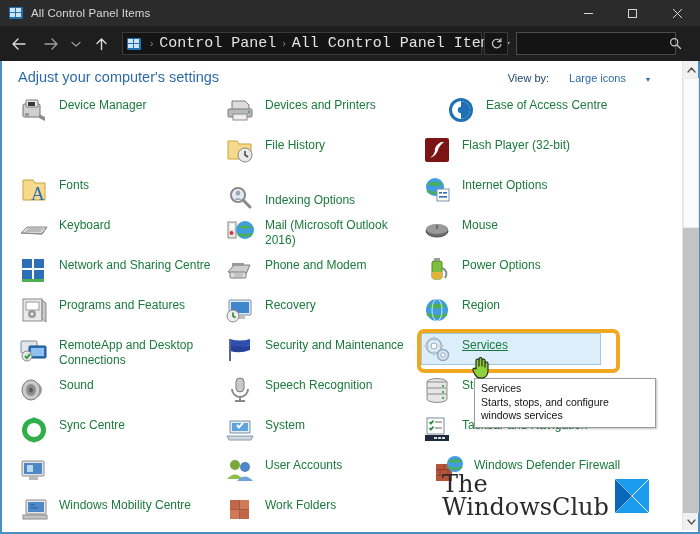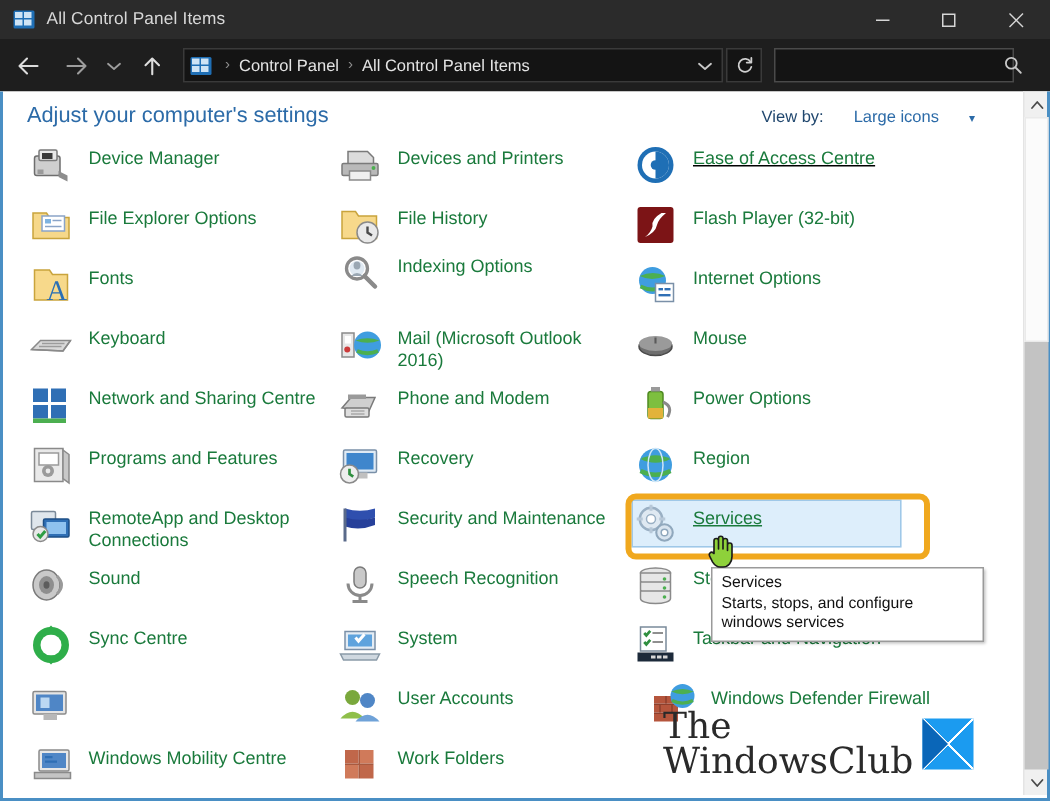--- a/index.html
+++ b/index.html
@@ -86,22 +86,23 @@
     width: 14px; height: 12px; flex: none;
     background: #1f6fb5; border-radius: 1px;
     position: relative; overflow: hidden; margin-right: 4px;
   }
   .ab-icon i { position: absolute; display: block; background: #cfe4f5; }
   .ab-icon i:nth-child(1) { left: 1px; top: 1px;  width: 5px; height: 4px; }
   .ab-icon i:nth-child(2) { left: 7px; top: 1px;  width: 5px; height: 4px; }
   .ab-icon i:nth-child(3) { left: 1px; top: 6px;  width: 5px; height: 4px; }
   .ab-icon i:nth-child(4) { left: 7px; top: 6px;  width: 5px; height: 4px; }
   .crumb {
-    color: #e4e4e4; font-size: 11px; white-space: nowrap;
+    color: #e4e4e4; font-size: 15px; white-space: nowrap;
     padding: 0 1px;
+    font-family: Liberation Mono, monospace;
   }
   .crumb-sep {
     color: #8d8d8d; font-size: 10px; padding: 0 5px 0 5px;
     line-height: 1;
   }
   .ab-spacer { flex: 1; }
   .ab-chev {
     width: 18px; height: 21px; color: #c8c8c8;
     display: flex; align-items: center; justify-content: center;
     font-size: 9px;
@@ -364,30 +365,20 @@
     <div class="cp-item" style="left: 16px; top: 0px;">
           <div class="cp-icon"><svg width="32" height="32" viewBox="0 0 32 32">
               <rect x="5" y="10" width="17" height="13" rx="1.5" fill="#cfcfcf" stroke="#6e6e6e"></rect>
               <rect x="8" y="6" width="12" height="7" rx="1" fill="#e8e8e8" stroke="#7a7a7a"></rect>
               <rect x="10" y="8" width="7" height="4" fill="#3a3a3a"></rect>
               <rect x="7" y="19" width="4" height="3" fill="#9a9a9a"></rect>
               <path d="M21 20 l6 3 v4 l-6-3z" fill="#8d8d8d"></path>
             </svg></div>
           <div class="cp-label">Device Manager</div>
         </div>
-        <div class="cp-item" style="left: 16px; top: 40px;">
-          <div class="cp-icon"><svg width="32" height="32" viewBox="0 0 32 32">
-              <path d="M4 8 h9 l2 3 h13 v14 H4z" fill="#f6d88a" stroke="#c9a43c"></path>
-              <rect x="10" y="10" width="15" height="10" fill="#ffffff" stroke="#8aa4c8"></rect>
-              <rect x="12" y="12" width="4" height="3" fill="#7fb3e0"></rect>
-              <line x1="17" y1="13" x2="23" y2="13" stroke="#8aa4c8"></line>
-              <line x1="12" y1="17" x2="23" y2="17" stroke="#8aa4c8"></line>
-            </svg></div>
-          <div class="cp-label">File Explorer Options</div>
-        </div>
         <div class="cp-item" style="left: 16px; top: 80px;">
           <div class="cp-icon"><svg width="32" height="32" viewBox="0 0 32 32">
               <path d="M5 6 h10 l2 3 h10 v17 H5z" fill="#f7d98b" stroke="#c9a43c"></path>
               <text x="13" y="26" font-family="Liberation Serif, serif" font-size="19" fill="#2a6fb5">A</text>
             </svg></div>
           <div class="cp-label">Fonts</div>
         </div>
         <div class="cp-item" style="left: 16px; top: 120px;">
           <div class="cp-icon"><svg width="32" height="32" viewBox="0 0 32 32">
               <path d="M3 19 L9 13 h20 l-5 7z" fill="#d9d9d9" stroke="#8a8a8a"></path>
@@ -477,21 +468,21 @@
           <div class="cp-label">Devices and Printers</div>
         </div>
         <div class="cp-item" style="left: 222px; top: 40px;">
           <div class="cp-icon"><svg width="32" height="32" viewBox="0 0 32 32">
               <path d="M4 7 h9 l2 3 h12 v15 H4z" fill="#f7d98b" stroke="#c9a43c"></path>
               <circle cx="21" cy="21" r="7" fill="#e9e9e9" stroke="#8a8a8a"></circle>
               <path d="M21 17 v4 l3 2" fill="none" stroke="#4a4a4a" stroke-width="1.6"></path>
             </svg></div>
           <div class="cp-label">File History</div>
         </div>
-        <div class="cp-item" style="left: 222px; top: 72px;">
+        <div class="cp-item" style="left: 222px; top: 84px; align-items: center;">
           <div class="cp-icon"><svg width="32" height="32" viewBox="0 0 32 32">
               <circle cx="14" cy="13" r="7" fill="none" stroke="#8a8a8a" stroke-width="2.2"></circle>
               <circle cx="14" cy="13" r="5" fill="#dfe9f2"></circle>
               <line x1="19" y1="18" x2="26" y2="25" stroke="#8a8a8a" stroke-width="3" stroke-linecap="round"></line>
               <ellipse cx="14" cy="11" rx="2.3" ry="2.6" fill="#9aa7b3"></ellipse>
               <path d="M10 18 q4-4 8 0z" fill="#9aa7b3"></path>
             </svg></div>
           <div class="cp-label">Indexing Options</div>
         </div>
         <div class="cp-item" style="left: 222px; top: 120px;">
@@ -568,21 +559,21 @@
               <rect x="16" y="6" width="9" height="9" fill="#d07a5a"></rect>
               <rect x="6" y="16" width="9" height="9" fill="#d07a5a"></rect>
               <rect x="16" y="16" width="9" height="9" fill="#c0674a"></rect>
               <g stroke="#a85a40">
                 <line x1="6" y1="15.5" x2="25" y2="15.5"></line>
                 <line x1="15.5" y1="6" x2="15.5" y2="25"></line>
               </g>
             </svg></div>
           <div class="cp-label">Work Folders</div>
         </div>
-        <div class="cp-item" style="left: 419px; top: 0px; text-decoration: underline;">
+        <div class="cp-item" style="left: 443px; top: 0px;">
           <div class="cp-icon"><svg width="32" height="32" viewBox="0 0 32 32">
               <circle cx="16" cy="16" r="12" fill="#1f6fb5"></circle>
               <circle cx="16" cy="16" r="9" fill="#ffffff"></circle>
               <path d="M16 7 a9 9 0 0 1 0 18z" fill="#1f6fb5"></path>
               <circle cx="16" cy="16" r="3.2" fill="#1f6fb5"></circle>
             </svg></div>
           <div class="cp-label">Ease of Access Centre</div>
         </div>
         <div class="cp-item" style="left: 419px; top: 40px;">
           <div class="cp-icon"><svg width="32" height="32" viewBox="0 0 32 32">

